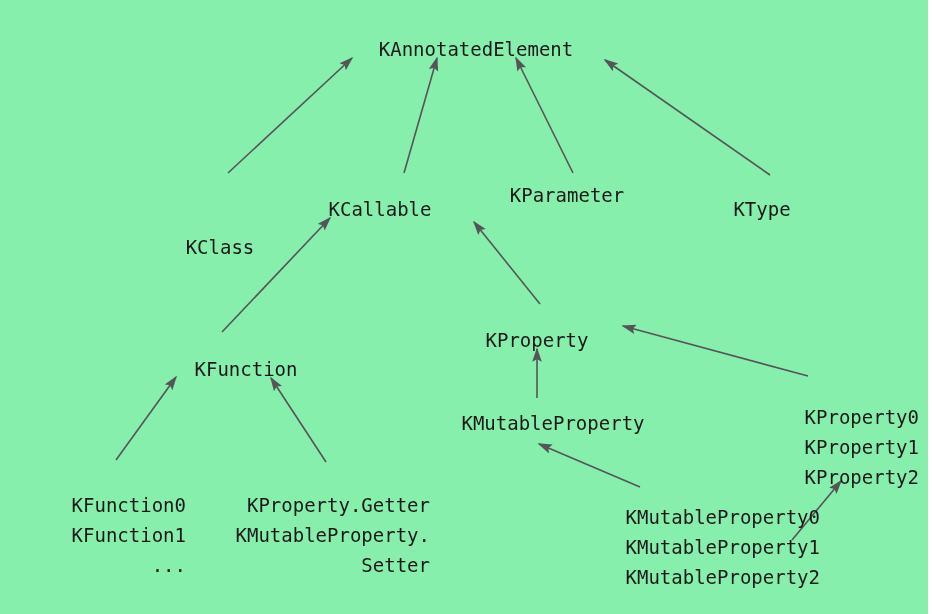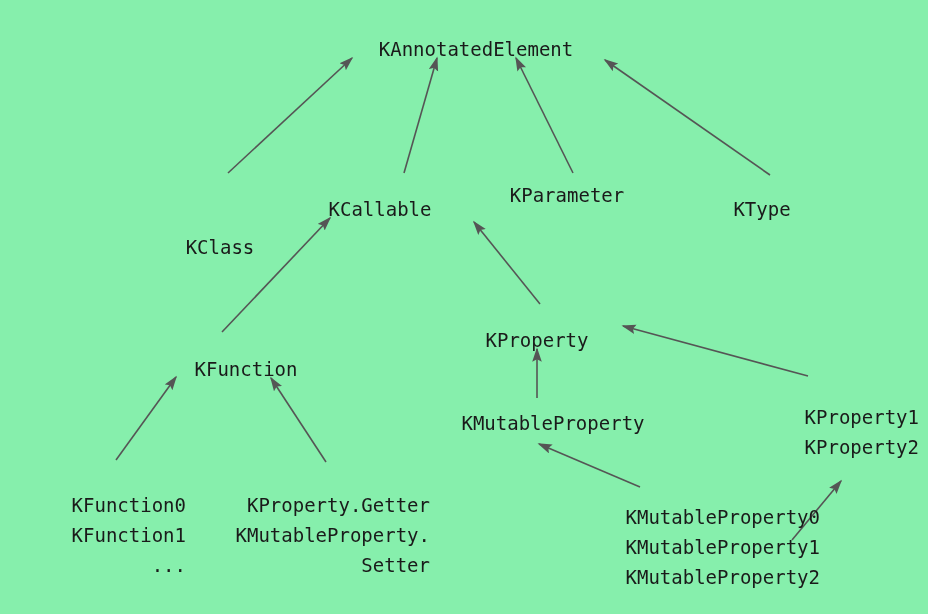--- a/index.html
+++ b/index.html
@@ -72,19 +72,19 @@
 
   <div id="nodes-layer">
       <div class="node node-single" style="left: 476px; top: 34px;">KAnnotatedElement</div>
       <div class="node node-single" style="left: 220px; top: 194px; margin-top: 38px;">KClass</div>
       <div class="node node-single" style="left: 380px; top: 194px;">KCallable</div>
       <div class="node node-single" style="left: 567px; top: 180px;">KParameter</div>
       <div class="node node-single" style="left: 762px; top: 194px;">KType</div>
       <div class="node node-single" style="left: 222px; top: 354px; margin-left: 24px;">KFunction</div>
       <div class="node node-single" style="left: 537px; top: 325px;">KProperty</div>
       <div class="node node-single" style="left: 537px; top: 408px; margin-left: 16px;">KMutableProperty</div>
-      <div class="node node-stack" style="left: 919px; top: 402px;"><span class="node-stack-line">KProperty1</span><span class="node-stack-line">KProperty2</span></div>
+      <div class="node node-stack" style="left: 919px; top: 402px;"><span class="node-stack-line">KProperty0</span><span class="node-stack-line">KProperty1</span><span class="node-stack-line">KProperty2</span></div>
       <div class="node node-stack" style="left: 186px; top: 490px;"><span class="node-stack-line">KFunction0</span><span class="node-stack-line">KFunction1</span><span class="node-stack-line">...</span></div>
       <div class="node node-stack" style="left: 430px; top: 490px;"><span class="node-stack-line">KProperty.Getter</span><span class="node-stack-line">KMutableProperty.</span><span class="node-stack-line">Setter</span></div>
       <div class="node node-stack" style="left: 820px; top: 502px;"><span class="node-stack-line">KMutableProperty0</span><span class="node-stack-line">KMutableProperty1</span><span class="node-stack-line">KMutableProperty2</span></div>
     </div>
 
 </div>
 
 </body></html>

